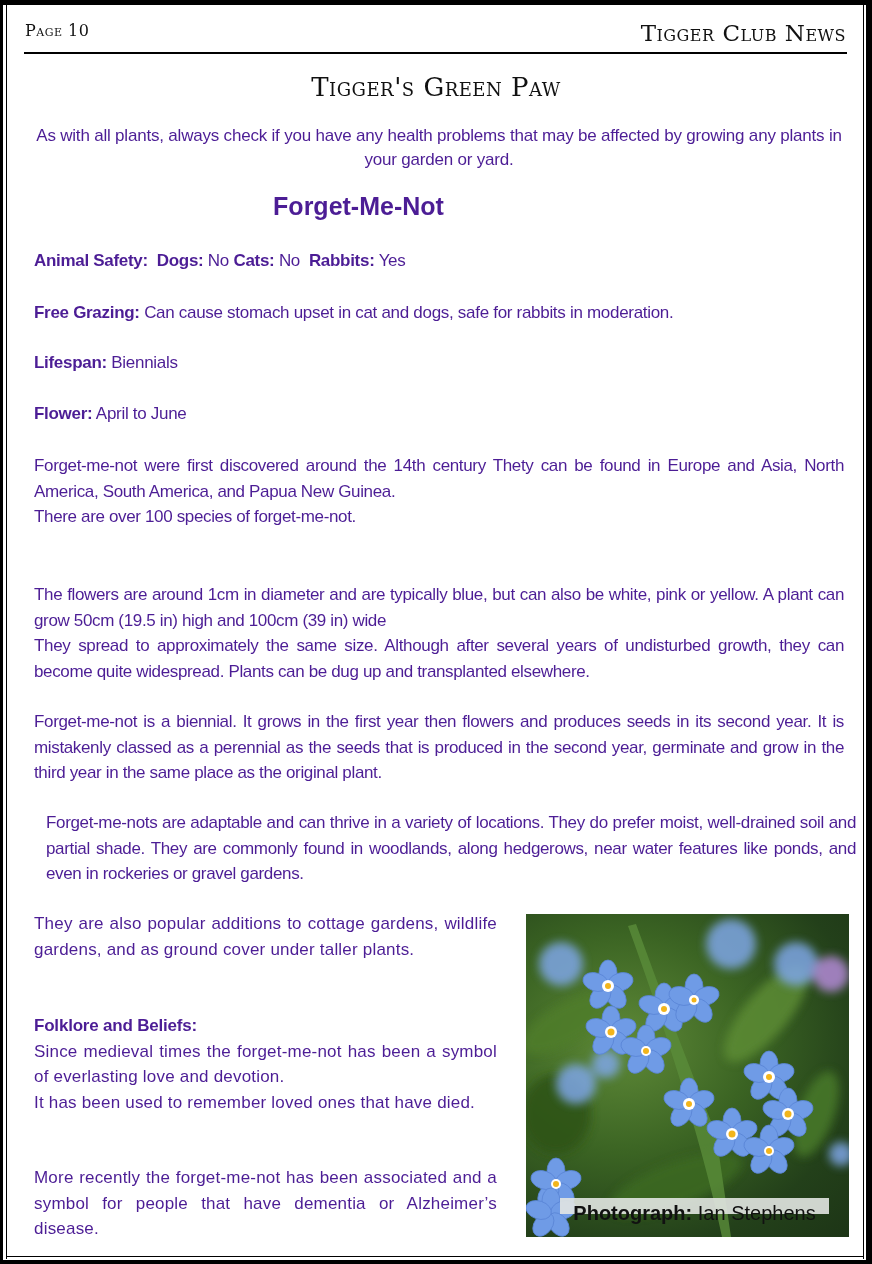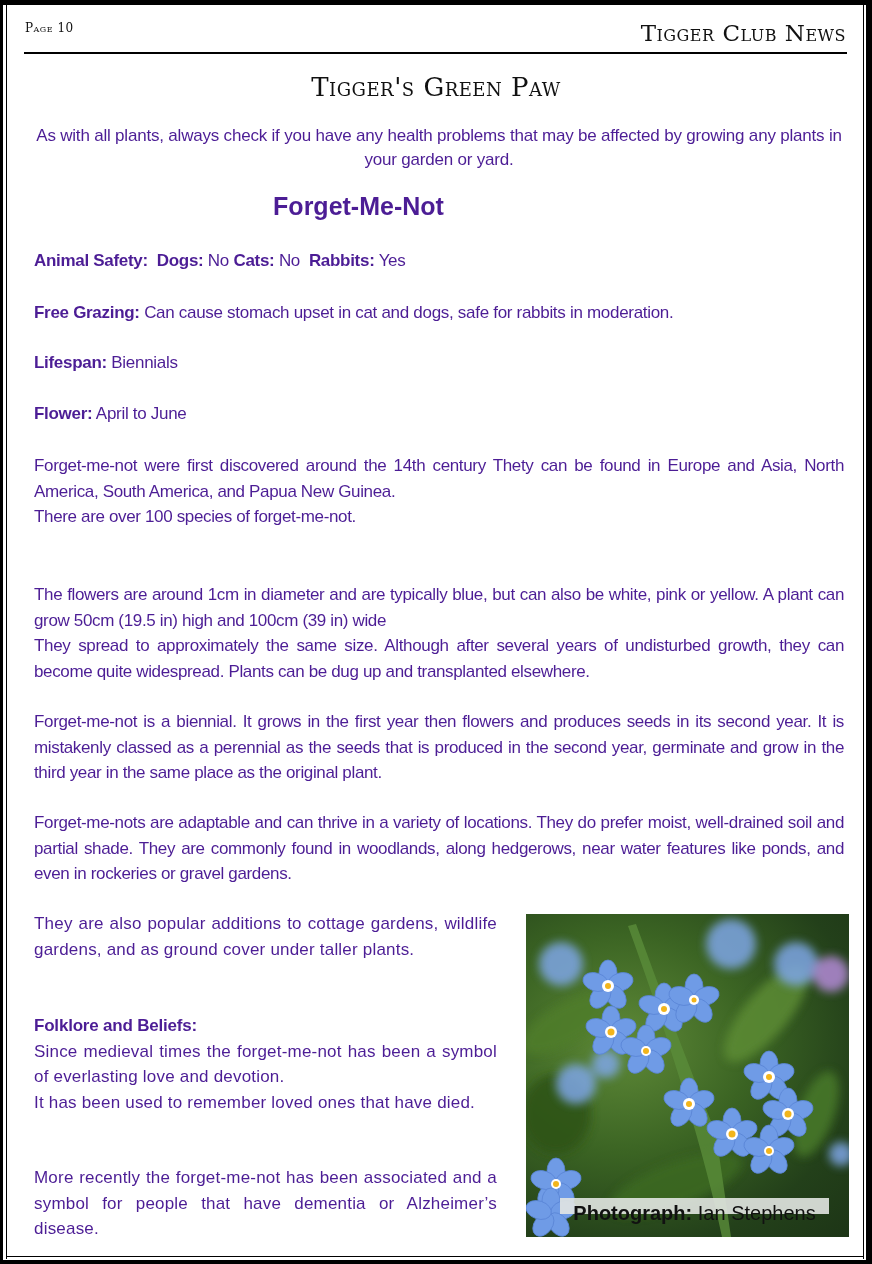--- a/index.html
+++ b/index.html
@@ -9,21 +9,21 @@
   .frame-top { position: absolute; left: 0; top: 0; width: 872px; height: 5px; background: #000; }
   .frame-left { position: absolute; left: 0; top: 0; width: 3px; height: 1264px; background: #000; }
   .frame-left-inner { position: absolute; left: 6px; top: 5px; width: 1px; height: 1254px; background: #000; }
   .frame-right { position: absolute; left: 866px; top: 0; width: 6px; height: 1264px; background: #000; }
   .frame-right-inner { position: absolute; left: 863px; top: 5px; width: 1px; height: 1254px; background: #000; }
   .frame-bottom-inner { position: absolute; left: 6px; top: 1256px; width: 858px; height: 1px; background: #000; }
   .frame-bottom { position: absolute; left: 0; top: 1260px; width: 872px; height: 4px; background: #000; }
 
   .serif-caps { font-family: "DejaVu Serif", "Liberation Serif", serif; font-variant: small-caps; letter-spacing: 0.5px; }
 
-  .header-left { position: absolute; left: 25px; top: 21px; font-size: 12px; color: #111; }
+  .header-left { position: absolute; left: 25px; top: 21px; font-size: 16px; color: #111; }
   .header-right { position: absolute; right: 26px; top: 20px; font-size: 23px; color: #111; text-align: center; }
   .header-rule { position: absolute; left: 24px; top: 52px; width: 823px; height: 2px; background: #000; }
 
   .section-title { position: absolute; left: 0; width: 872px; top: 72px; text-align: center; font-size: 26px; color: #111; }
 
   .sans { font-family: "Liberation Sans", "DejaVu Sans", sans-serif; color: #4c1d95; }
 
   .intro { position: absolute; left: 34px; width: 810px; top: 124px; text-align: center; font-size: 17px; line-height: 24px; letter-spacing: -0.2px; }
 
   .plant-title { position: absolute; left: 0; width: 717px; top: 192px; text-align: center; font-size: 25px; font-weight: bold; }
@@ -100,21 +100,21 @@
 
 <div class="body-block sans" style="top:582px;">
   <p>The flowers are around 1cm in diameter and are typically blue, but can also be white, pink or yellow.   A plant can grow 50cm (19.5 in) high and 100cm (39 in) wide</p>
   <p>They spread to approximately the same size. Although after several years of undisturbed growth, they can become quite widespread.  Plants can be dug up and transplanted elsewhere.</p>
 </div>
 
 <div class="body-block sans" style="top:709px;">
   <p>Forget-me-not is a biennial. It grows in the first year then flowers and produces seeds in its second year. It is mistakenly classed as a perennial as the seeds that is produced in the second year, germinate and grow in the third year in the same place as the original plant.</p>
 </div>
 
-<div class="body-block sans" style="top:810px;">
+<div class="body-block sans" style="top:810px;margin-left:12px;">
   <p>Forget-me-nots are adaptable and can thrive in a variety of locations. They do prefer moist, well-drained soil and partial shade. They are commonly found in woodlands, along hedgerows, near water features like ponds, and even in rockeries or gravel gardens.</p>
 </div>
 
 <div class="narrow sans" style="top:911px;">
   <p>They are also popular additions to cottage gardens, wildlife gardens, and as ground cover under taller plants.</p>
 </div>
 
 <div class="narrow sans" style="top:1013px;">
   <p class="label">Folklore and Beliefs:</p>
   <p>Since medieval times the forget-me-not has been a symbol of everlasting love and devotion.</p>

